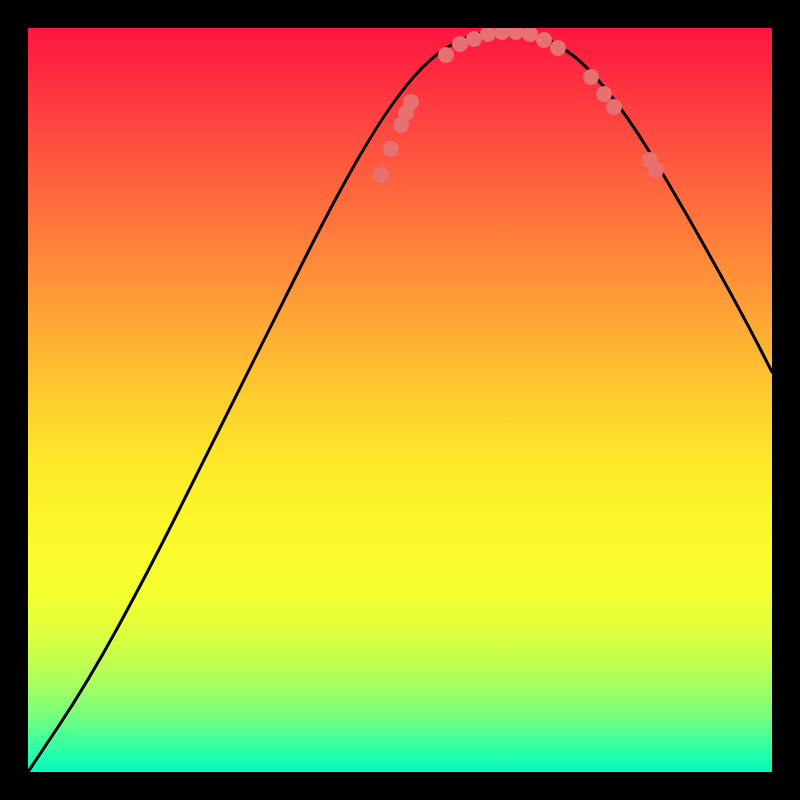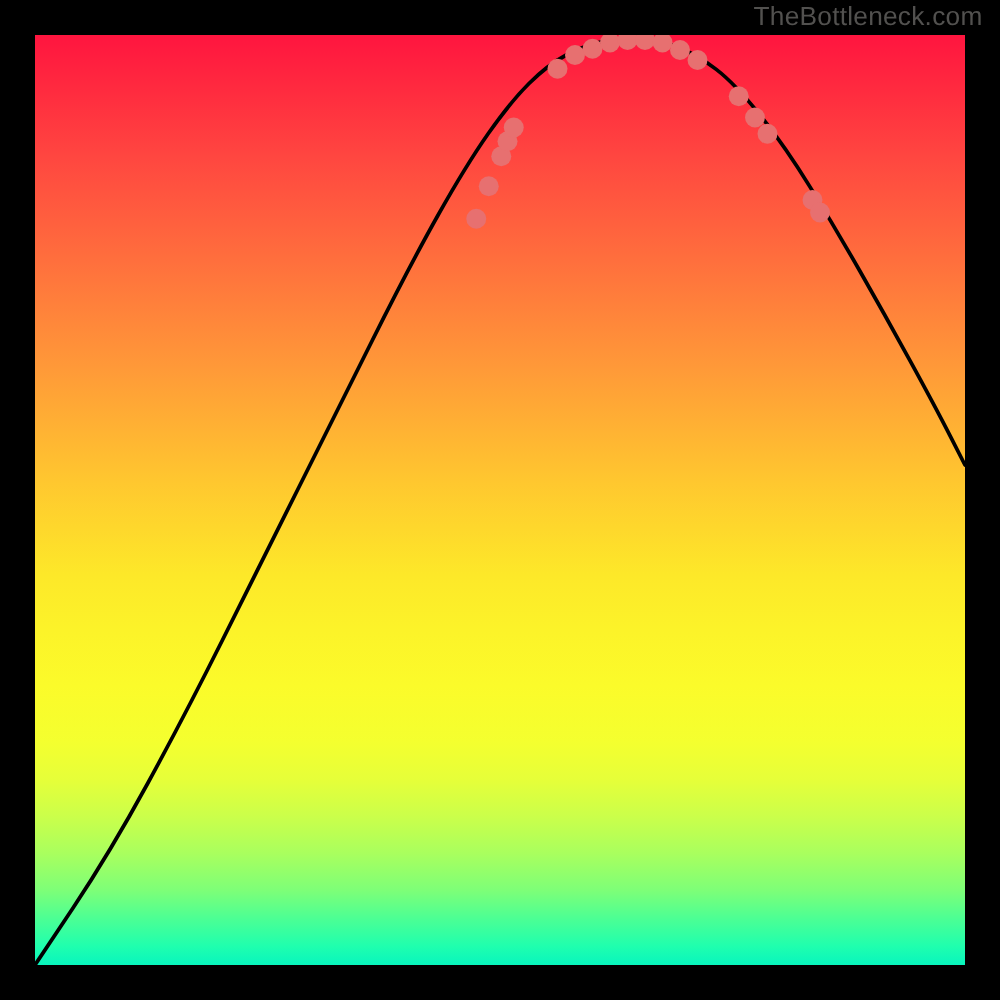--- a/index.html
+++ b/index.html
@@ -60,21 +60,20 @@
     width: 744px;
     height: 744px;
     z-index: 2;
   }
 </style>
 </head>
 <body>
 
 <div class="stage">
 
-  <div class="watermark">TheBottleneck.com</div>
 
   <div class="gradient"></div>
 
   <svg class="curve" viewBox="0 0 744 744" preserveAspectRatio="none">
     <path id="curve-path" fill="none" stroke="#000" stroke-width="3" stroke-linecap="round" d="M 0 744 Q 0 744 30 699 Q 60 654 90 599 Q 120 544 150 484 Q 180 424 210 364 Q 240 304 270 244 Q 300 184 322.5 144 Q 345 104 362.5 79 Q 380 54 395 39 Q 410 24 425 16 Q 440 8 455 5 Q 470 2 485 3 Q 500 4 515 10 Q 530 16 545 27.5 Q 560 39 580 64 Q 600 89 620 121.5 Q 640 154 660 189 Q 680 224 700 260.5 Q 720 297 732 320.5 T 744 344"></path>
     <g id="dots">
         <circle cx="353" cy="147" r="8" fill="#e77070"></circle>
         <circle cx="363" cy="121" r="8" fill="#e77070"></circle>
         <circle cx="373" cy="97" r="8" fill="#e77070"></circle>
         <circle cx="378" cy="85" r="8" fill="#e77070"></circle>

